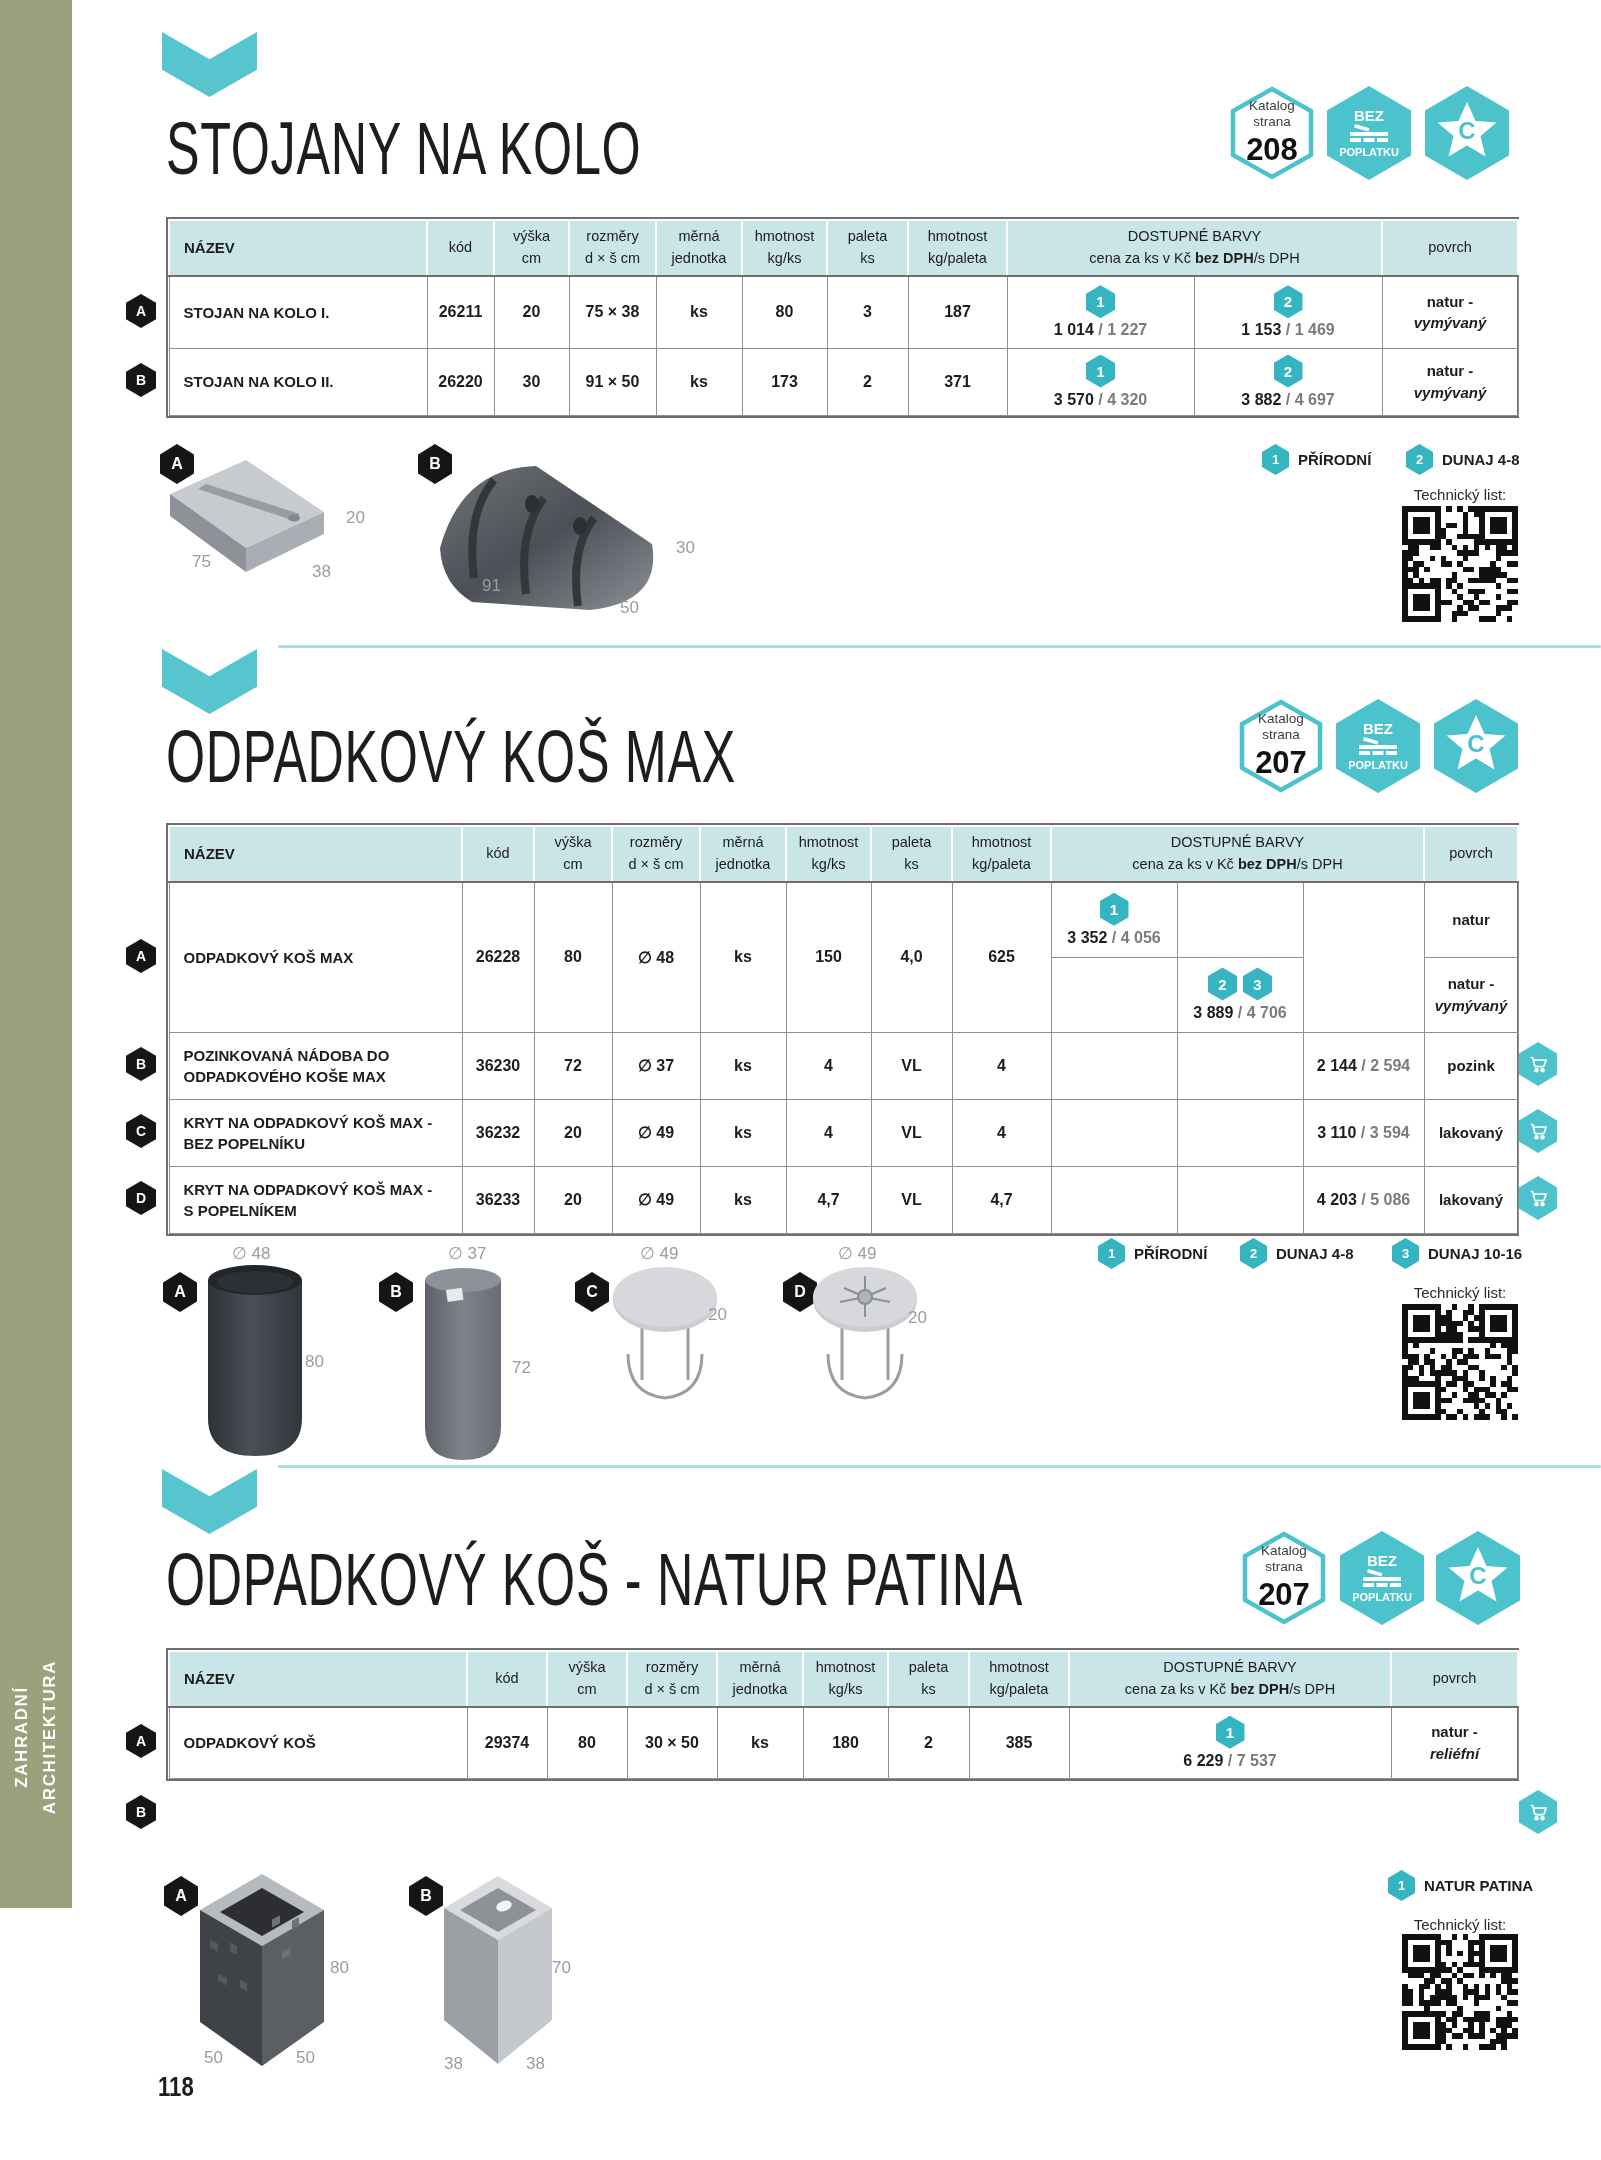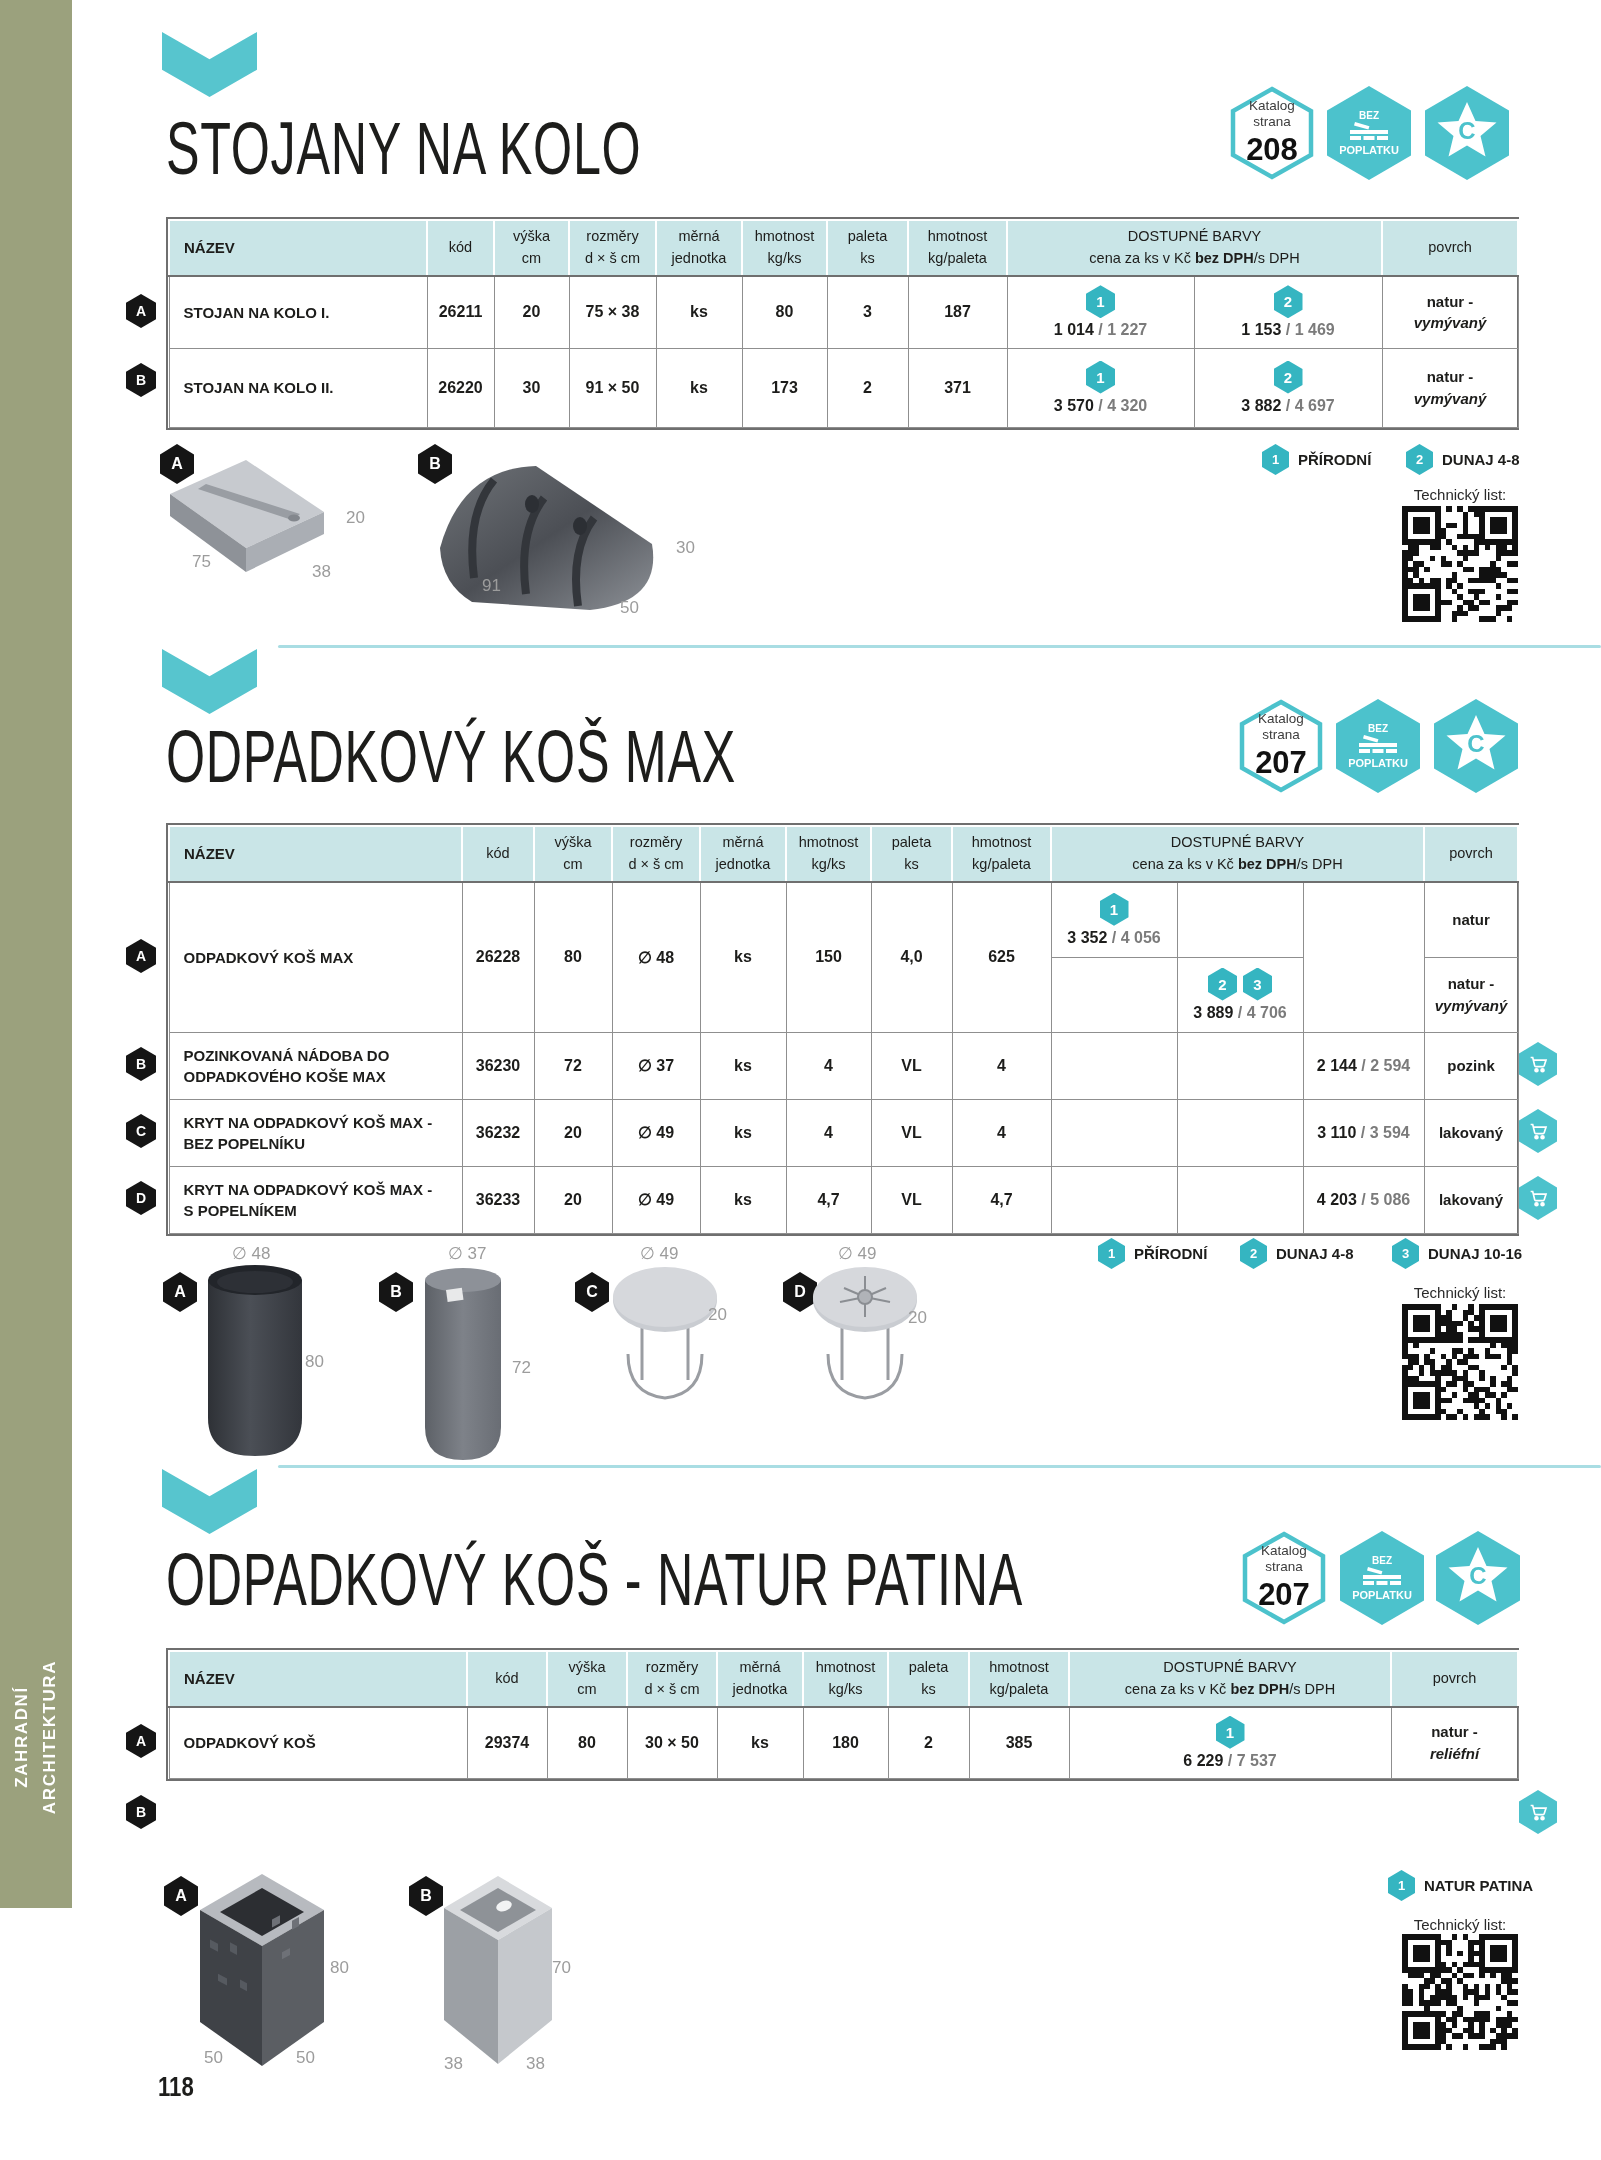--- a/index.html
+++ b/index.html
@@ -30,21 +30,21 @@
   .carthex{position:absolute;width:38px;height:44px;background:#4cc2cc;}
   
   .badge{position:absolute;width:84px;height:94px;}
   .badge .fill{position:absolute;inset:0;background:#4cc2cc;
         clip-path:polygon(50% 0%,100% 26%,100% 74%,50% 100%,0% 74%,0% 26%);}
   .badge svg{position:absolute;inset:0;}
   .badge .stack{position:absolute;inset:0;display:flex;flex-direction:column;align-items:center;
         justify-content:center;z-index:2;}
   .kat-word{font-size:13.5px;color:#3c3c3c;line-height:1.15;}
   .kat-num{font-size:31px;font-weight:bold;color:#111;margin-top:2px;}
-  .bez-word{font-size:10px;font-weight:bold;color:#fff;line-height:1;}
+  .bez-word{font-size:15px;font-weight:bold;color:#fff;line-height:1;}
   .poplatku-word{font-size:11px;font-weight:bold;color:#fff;line-height:1;margin-top:2px;}
   
   .twrap{position:absolute;border:2px solid #6f6f6f;background:#fff;}
   table.ptable{border-collapse:collapse;table-layout:fixed;width:100%;}
   .ptable th{background:#c9e5e7;border:2px solid #ffffff;border-bottom:2px solid #6f6f6f;
         vertical-align:middle;text-align:center;font-weight:normal;font-size:14.5px;
         line-height:1.5;color:#1d1d1b;padding:4px 2px;}
   .ptable th.th-name{text-align:left;padding-left:14px;font-weight:bold;font-size:15px;}
   .ptable td{border:1px solid #8f8f8f;vertical-align:middle;text-align:center;padding:2px;
         font-size:16px;font-weight:bold;}
@@ -164,21 +164,21 @@
               </div>
             </td>
         <td>
               <div class="ccell">
                 <span class="hex teal hnum">2</span>
                 <div class="price"><span>1 153</span> <span class="sdph">/ 1 469</span></div>
               </div>
             </td>
         <td class="td-pov"><span>natur -</span><br><i>vymývaný</i></td>
       </tr>
-      <tr style="height:79px">
+      <tr style="height:67px">
         <td class="td-name">STOJAN NA KOLO II.</td>
         <td>26220</td>
         <td>30</td>
         <td>91 × 50</td>
         <td>ks</td>
         <td>173</td>
         <td>2</td>
         <td>371</td>
         <td>
               <div class="ccell">

